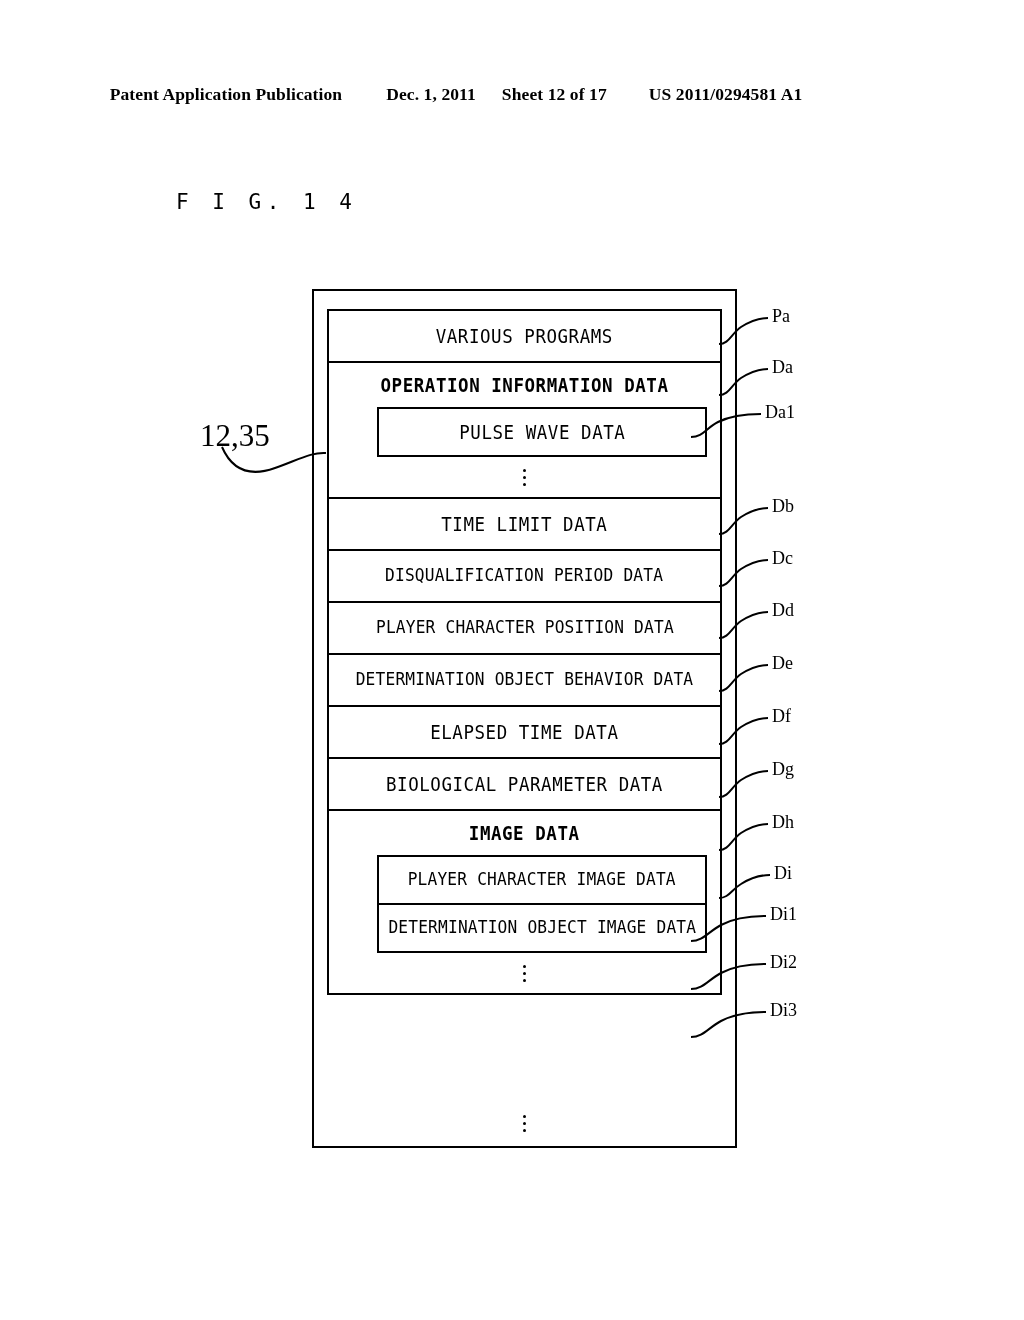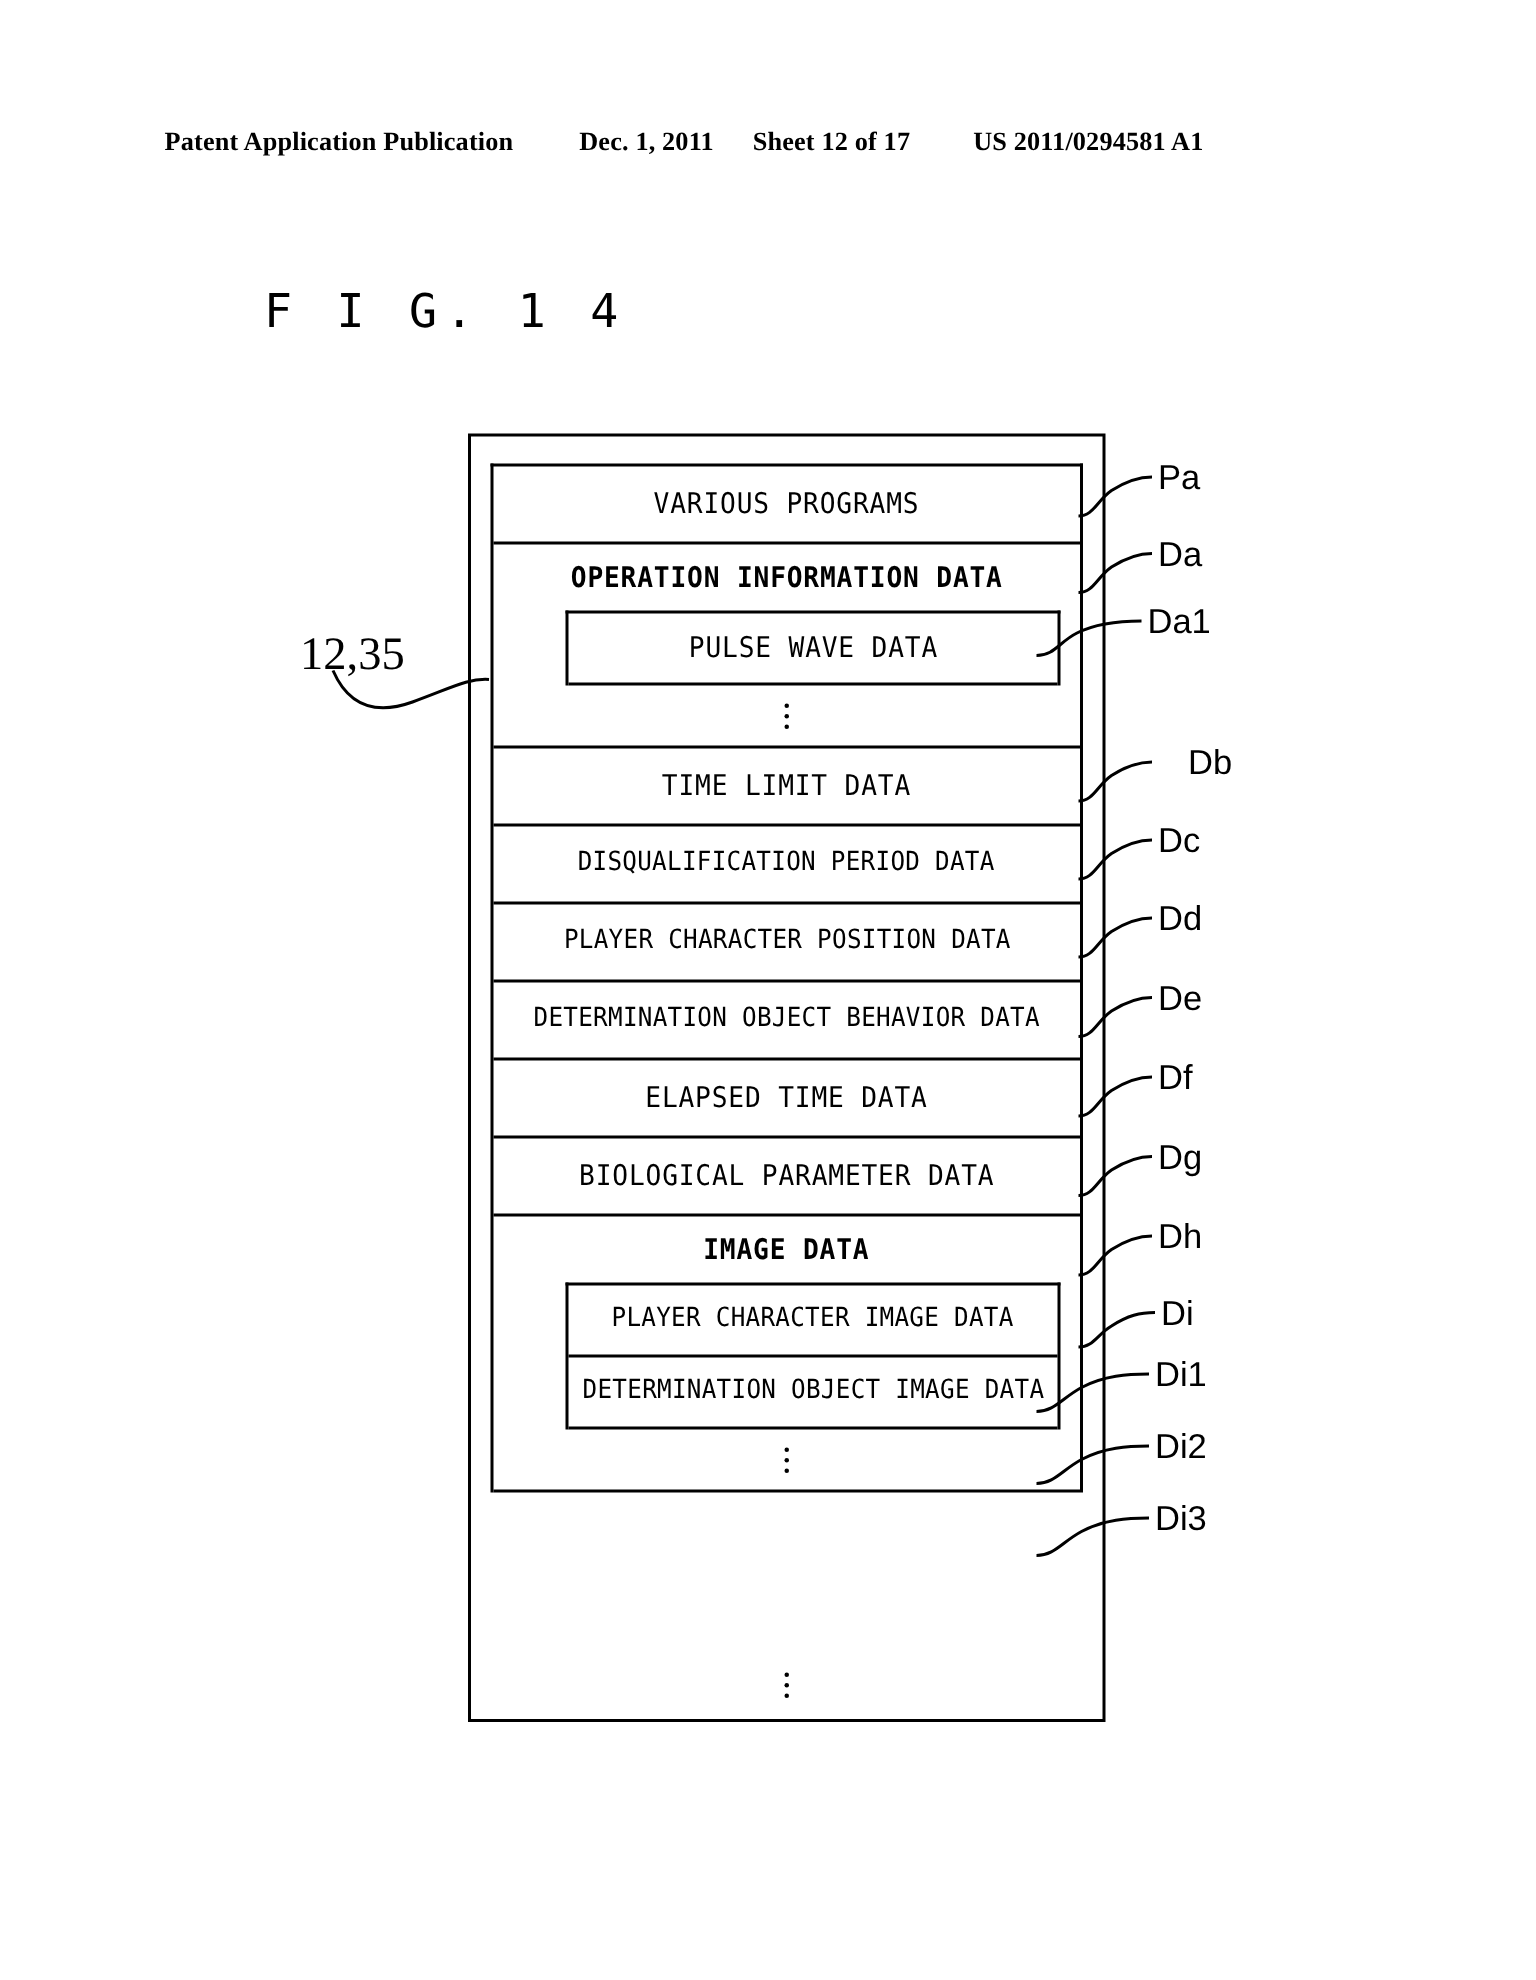--- a/index.html
+++ b/index.html
@@ -35,21 +35,21 @@
   .hdr-gap-a { width: 44px; }
   .hdr-gap-b { width: 26px; }
   .hdr-gap-c { width: 42px; }
 
   
   #fig-title {
     position: absolute;
     left: 176px;
     top: 190px;
     font-family: "DejaVu Sans Mono", monospace;
-    font-size: 31px;
+    font-size: 21px;
     letter-spacing: 5.5px;
     white-space: nowrap;
   }
 
   
   #diagram {
     position: absolute;
     left: 0;
     top: 0;
     width: 1024px;
@@ -151,22 +151,22 @@
     align-items: center;
     justify-content: center;
   }
 
   
   #leaders { position: absolute; left: 0; top: 0; width: 1024px; height: 1320px; }
   #leaders path { fill: none; stroke: #000; stroke-width: 2; }
 
   .ref {
     position: absolute;
-    font-family: Liberation Sans, sans-serif;
-    font-size: 23px;
+    font-family: Liberation Serif, serif;
+    font-size: 18px;
     white-space: nowrap;
     line-height: 1;
   }
 
   #ref-1235 {
     position: absolute;
     left: 200px;
     top: 418px;
     font-family: "Liberation Serif", serif;
     font-size: 31px;
@@ -294,21 +294,21 @@
     <path d="M 691 941 C 703 941, 708 932, 721 925 C 736 917, 752 916, 766 916"></path>
     <path d="M 691 989 C 703 989, 708 980, 721 973 C 736 965, 752 964, 766 964"></path>
     <path d="M 691 1037 C 703 1037, 708 1028, 721 1021 C 736 1013, 752 1012, 766 1012"></path>
   </svg>
 
   <div id="ref-1235">12,35</div>
 
   <div class="ref" style="left:772px; top:307px;">Pa</div>
   <div class="ref" style="left:772px; top:358px;">Da</div>
   <div class="ref" style="left:765px; top:403px;">Da1</div>
-  <div class="ref" style="left:772px; top:497px;margin-left:20px;">Db</div>
+  <div class="ref" style="left:772px; top:497px;">Db</div>
   <div class="ref" style="left:772px; top:549px;">Dc</div>
   <div class="ref" style="left:772px; top:601px;">Dd</div>
   <div class="ref" style="left:772px; top:654px;">De</div>
   <div class="ref" style="left:772px; top:707px;">Df</div>
   <div class="ref" style="left:772px; top:760px;">Dg</div>
   <div class="ref" style="left:772px; top:813px;">Dh</div>
   <div class="ref" style="left:774px; top:864px;">Di</div>
   <div class="ref" style="left:770px; top:905px;">Di1</div>
   <div class="ref" style="left:770px; top:953px;">Di2</div>
   <div class="ref" style="left:770px; top:1001px;">Di3</div>

